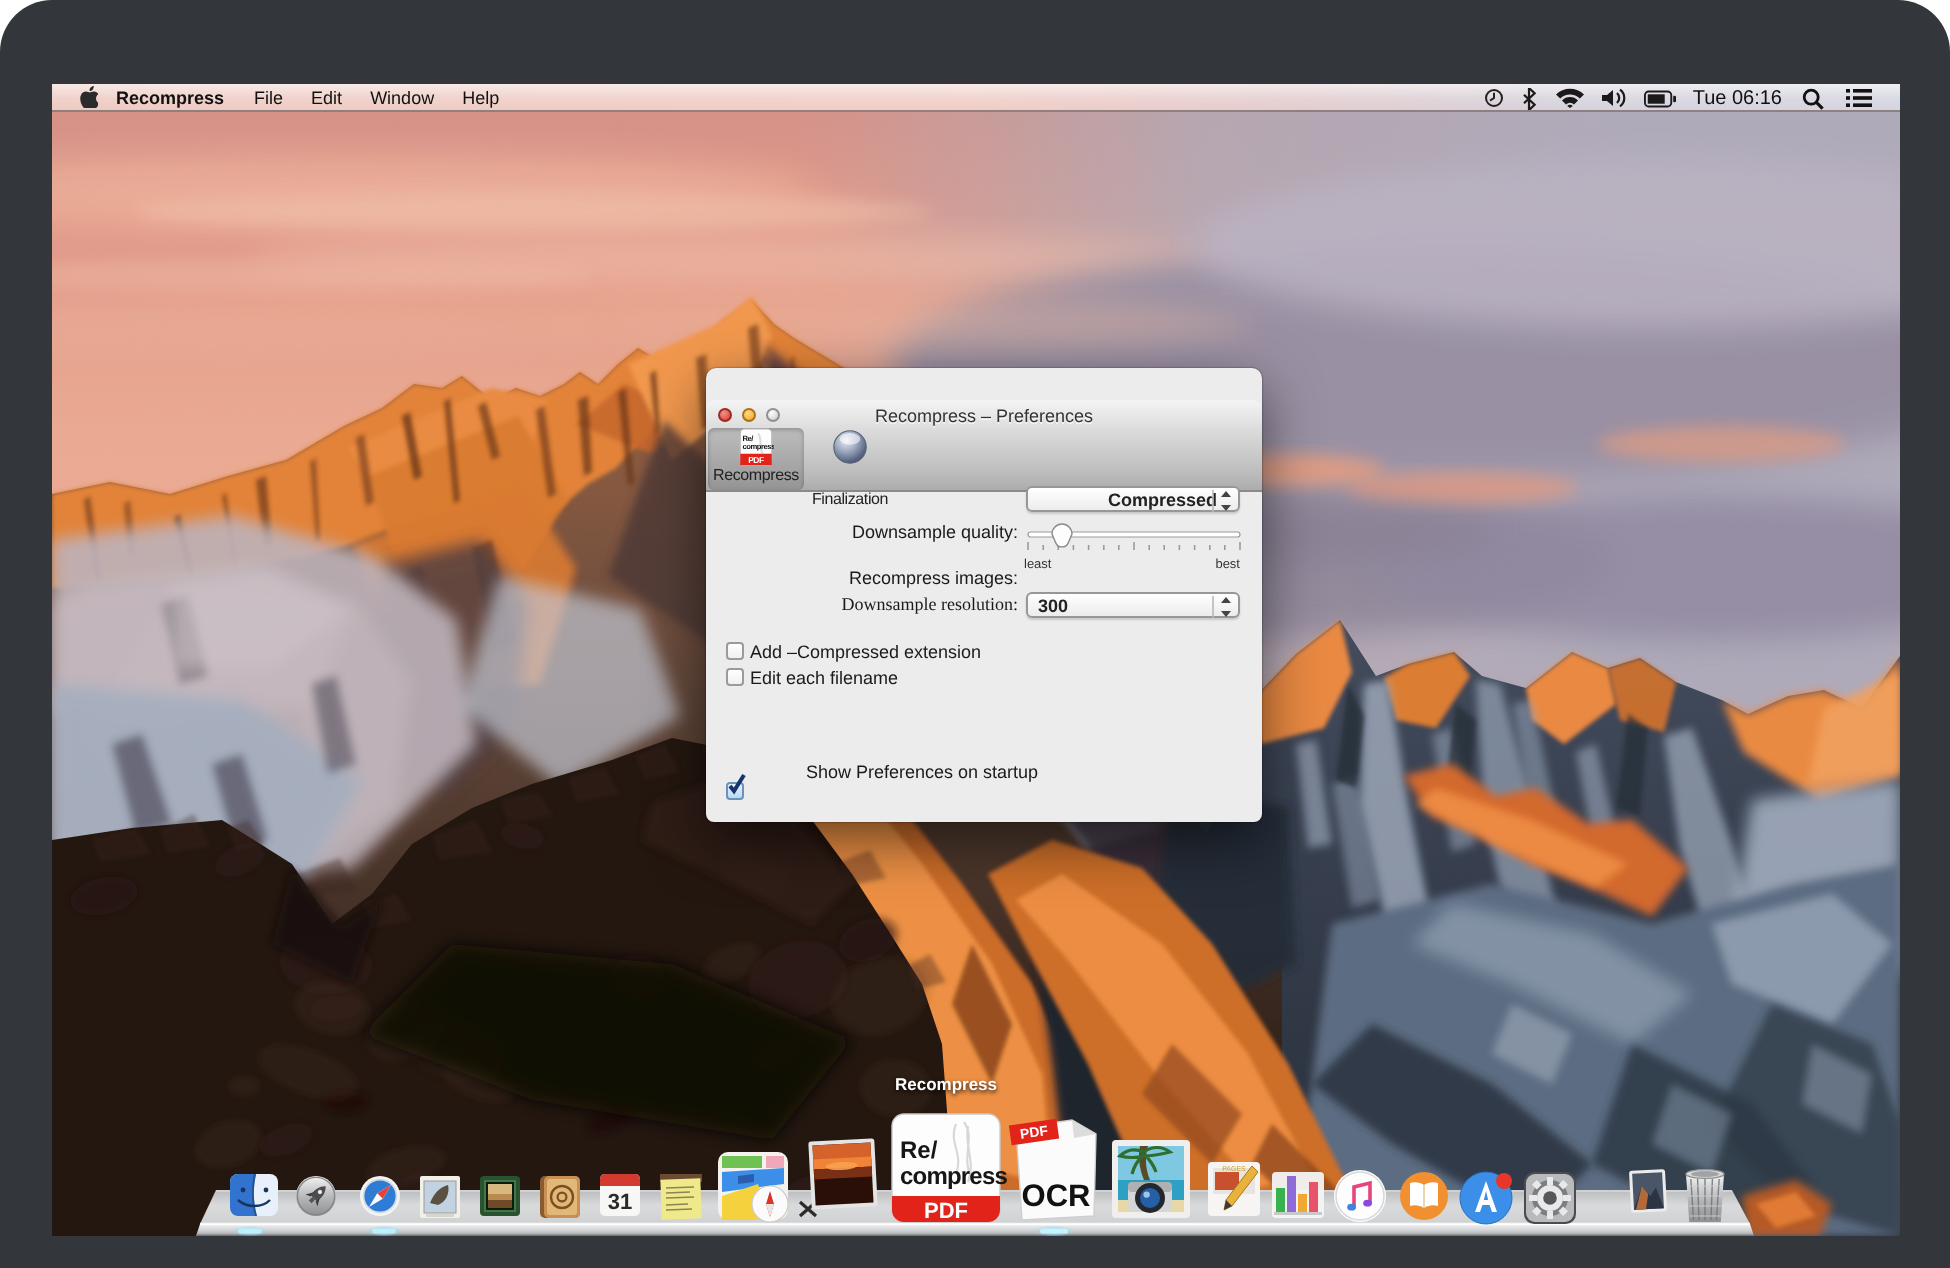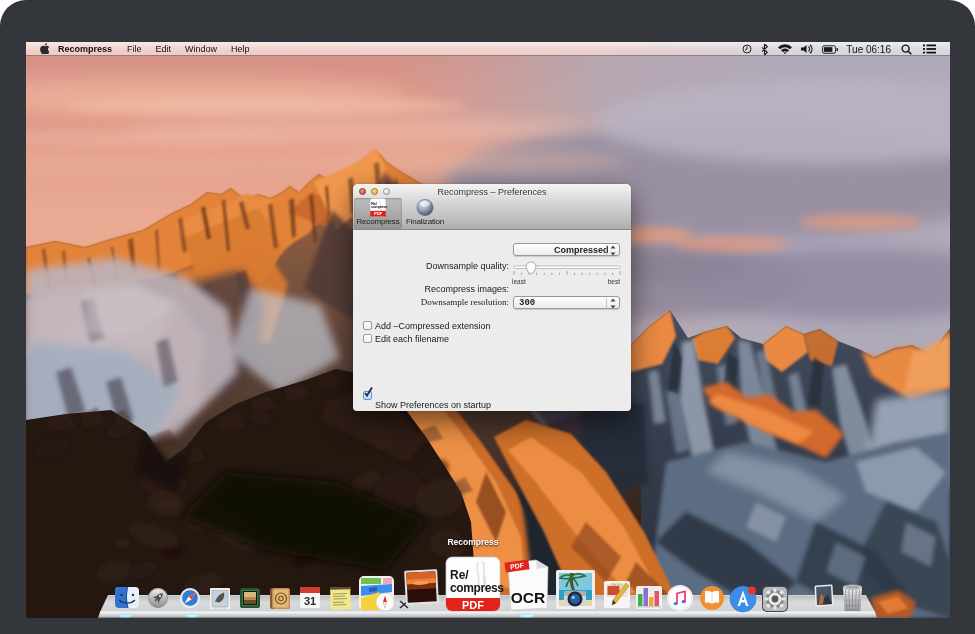--- a/index.html
+++ b/index.html
@@ -14,21 +14,21 @@
   border-bottom:1px solid rgba(60,40,40,.55);
   display:flex; align-items:center; font-size:9px; color:#111; }
 #menubar .mi { margin:0 7px; }
 #menubar .app { font-weight:bold; margin:0 8px 0 9px; }
 #mright { position:absolute; right:12px; top:0; height:14px; display:flex; align-items:center; font-size:9px; color:#111; }
 #mright svg { display:block; }
 
 #win { position:absolute; left:327px; top:142px; width:278px; height:227px;
   border-radius:5px 5px 4px 4px; background:#ececec;
   box-shadow:0 10px 28px rgba(0,0,0,.55), 0 0 1px rgba(0,0,0,.6); font-size:9px; color:#1a1a1a;}
-#titlebar { position:absolute; left:0; top:0; width:278px; height:46px;
+#titlebar { position:absolute; left:0; top:16px; width:278px; height:46px;
   border-radius:5px 5px 0 0;
   background:linear-gradient(#f4f4f4,#d8d8d8 38%,#bdbdbd 80%,#acacac);
   border-bottom:1px solid #8a8a8a; }
 #titlebar .tl { position:absolute; top:4px; width:7px; height:7px; border-radius:50%; }
 #wtitle { position:absolute; top:2.5px; left:0; width:278px; text-align:center; font-size:9px; color:#333; text-shadow:0 1px 0 rgba(255,255,255,.6);}
 .tbitem { position:absolute; top:14px; text-align:center; font-size:8px; color:#222; letter-spacing:-0.2px; }
 #tbsel { position:absolute; left:1px; top:14px; width:48px; height:31px; border-radius:3px; background:rgba(0,0,0,.14); box-shadow:inset 0 1px 2px rgba(0,0,0,.25);}
 .ctl-label { position:absolute; width:156px; text-align:right; font-size:9px; }
 .popup { position:absolute; left:160px; width:107px; height:13px; background:linear-gradient(#fff,#ececec);
   border:1px solid #979797; border-radius:3px; font-size:9px; font-weight:bold; color:#222;
@@ -330,21 +330,21 @@
               <radialGradient id="sph" cx="0.38" cy="0.3" r="0.8">
             <stop offset="0" stop-color="#e8ecf4"></stop>
                 <stop offset="0.4" stop-color="#a3aec4"></stop>
             <stop offset="0.8" stop-color="#596683"></stop>
                 <stop offset="1" stop-color="#3e4b66"></stop>
           </radialGradient>
             </defs>
           <circle cx="8" cy="8" r="7.2" fill="url(#sph)" stroke="#5a6377" stroke-width="0.5"></circle>
           <ellipse cx="8" cy="4.4" rx="4.6" ry="2.6" fill="#ffffff" opacity="0.55"></ellipse>
         </svg>
-        <div style="margin-top:0px;">Finalization</div>
+        <div style="margin-top:12px;">Finalization</div>
       </div>
     </div>
     <div class="ctl-label" style="top:60px;margin-top:40px;">Recompress images:</div>
     <div class="popup" style="top:59px;padding-left:40px;">Compressed<svg width="13" height="11" viewBox="0 0 13 11" style="position:absolute;right:0;top:1px;">
           <line x1="0.5" y1="-1" x2="0.5" y2="12" stroke="#b8b8b8" stroke-width="0.8"></line>
           <path d="M7 0.5 L9.5 3.5 L4.5 3.5 Z M7 10.5 L9.5 7.5 L4.5 7.5 Z" fill="#444"></path>
         </svg></div>
     <div class="ctl-label" style="top:77px;">Downsample quality:</div>
     <svg width="112" height="26" viewBox="0 0 112 26" style="position:absolute; left:158px; top:76px;">
       <rect x="3" y="6" width="106" height="2.5" rx="1.25" fill="#fff" stroke="#9a9a9a" stroke-width="0.6"></rect>
@@ -363,33 +363,33 @@
           <line x1="86.3" y1="12.5" x2="86.3" y2="15"></line>
           <line x1="93.9" y1="12.5" x2="93.9" y2="15"></line>
           <line x1="101.4" y1="12.5" x2="101.4" y2="15"></line>
           <line x1="109" y1="11" x2="109" y2="15"></line>
       </g>
       <path d="M20 2 a5 5 0 0 1 5 5 l-1.8 4.2 a3.4 3.4 0 0 1 -6.4 0 L15 7 a5 5 0 0 1 5-5 Z" fill="#fdfdfd" stroke="#8a8a8a" stroke-width="0.7"></path>
       <text x="1" y="24" font-size="6.5" fill="#333" font-family="Liberation Sans">least</text>
       <text x="109" y="24" font-size="6.5" fill="#333" text-anchor="end" font-family="Liberation Sans">best</text>
     </svg>
     <div class="ctl-label" style="top:113px;font-family:Liberation Serif, serif;">Downsample resolution:</div>
-    <div class="popup" style="top:112px;font-family:Liberation Mono, monospace;">300<svg width="13" height="11" viewBox="0 0 13 11" style="position:absolute;right:0;top:1px;">
+    <div class="popup" style="top:112px;">300<svg width="13" height="11" viewBox="0 0 13 11" style="position:absolute;right:0;top:1px;">
           <line x1="0.5" y1="-1" x2="0.5" y2="12" stroke="#b8b8b8" stroke-width="0.8"></line>
           <path d="M7 0.5 L9.5 3.5 L4.5 3.5 Z M7 10.5 L9.5 7.5 L4.5 7.5 Z" fill="#444"></path>
         </svg></div>
     <div class="cbox" style="top:137px;"></div>
     <div class="cbl" style="top:137px;">Add –Compressed extension</div>
     <div class="cbox" style="top:150px;"></div>
     <div class="cbl" style="top:150px;">Edit each filename</div>
     <div class="cbox" style="top:207px; background:linear-gradient(#eaf4fd,#b8d9f5); border-color:#6b93b8;"></div>
     <svg width="12" height="12" viewBox="0 0 12 12" style="position:absolute;left:9px;top:202px;">
         <path d="M3 7 L5 9.5 L10 1.5" stroke="#17356b" stroke-width="2" fill="none"></path>
       </svg>
-    <div class="cbl" style="top:216px;">Show Preferences on startup</div>
+    <div class="cbl" style="top:197px;margin-left:28px;">Show Preferences on startup</div>
   </div>
   <svg id="dock" width="924" height="576" viewBox="0 0 924 576">
     <defs>
       <linearGradient id="shelf" x1="0" y1="0" x2="0" y2="1">
         <stop offset="0" stop-color="#b9bbbd"></stop>
           <stop offset="0.45" stop-color="#d8dadc"></stop>
           <stop offset="1" stop-color="#cfd1d3"></stop>
       </linearGradient>
       <linearGradient id="shelfF" x1="0" y1="0" x2="0" y2="1">
         <stop offset="0" stop-color="#f0f1f2"></stop>

